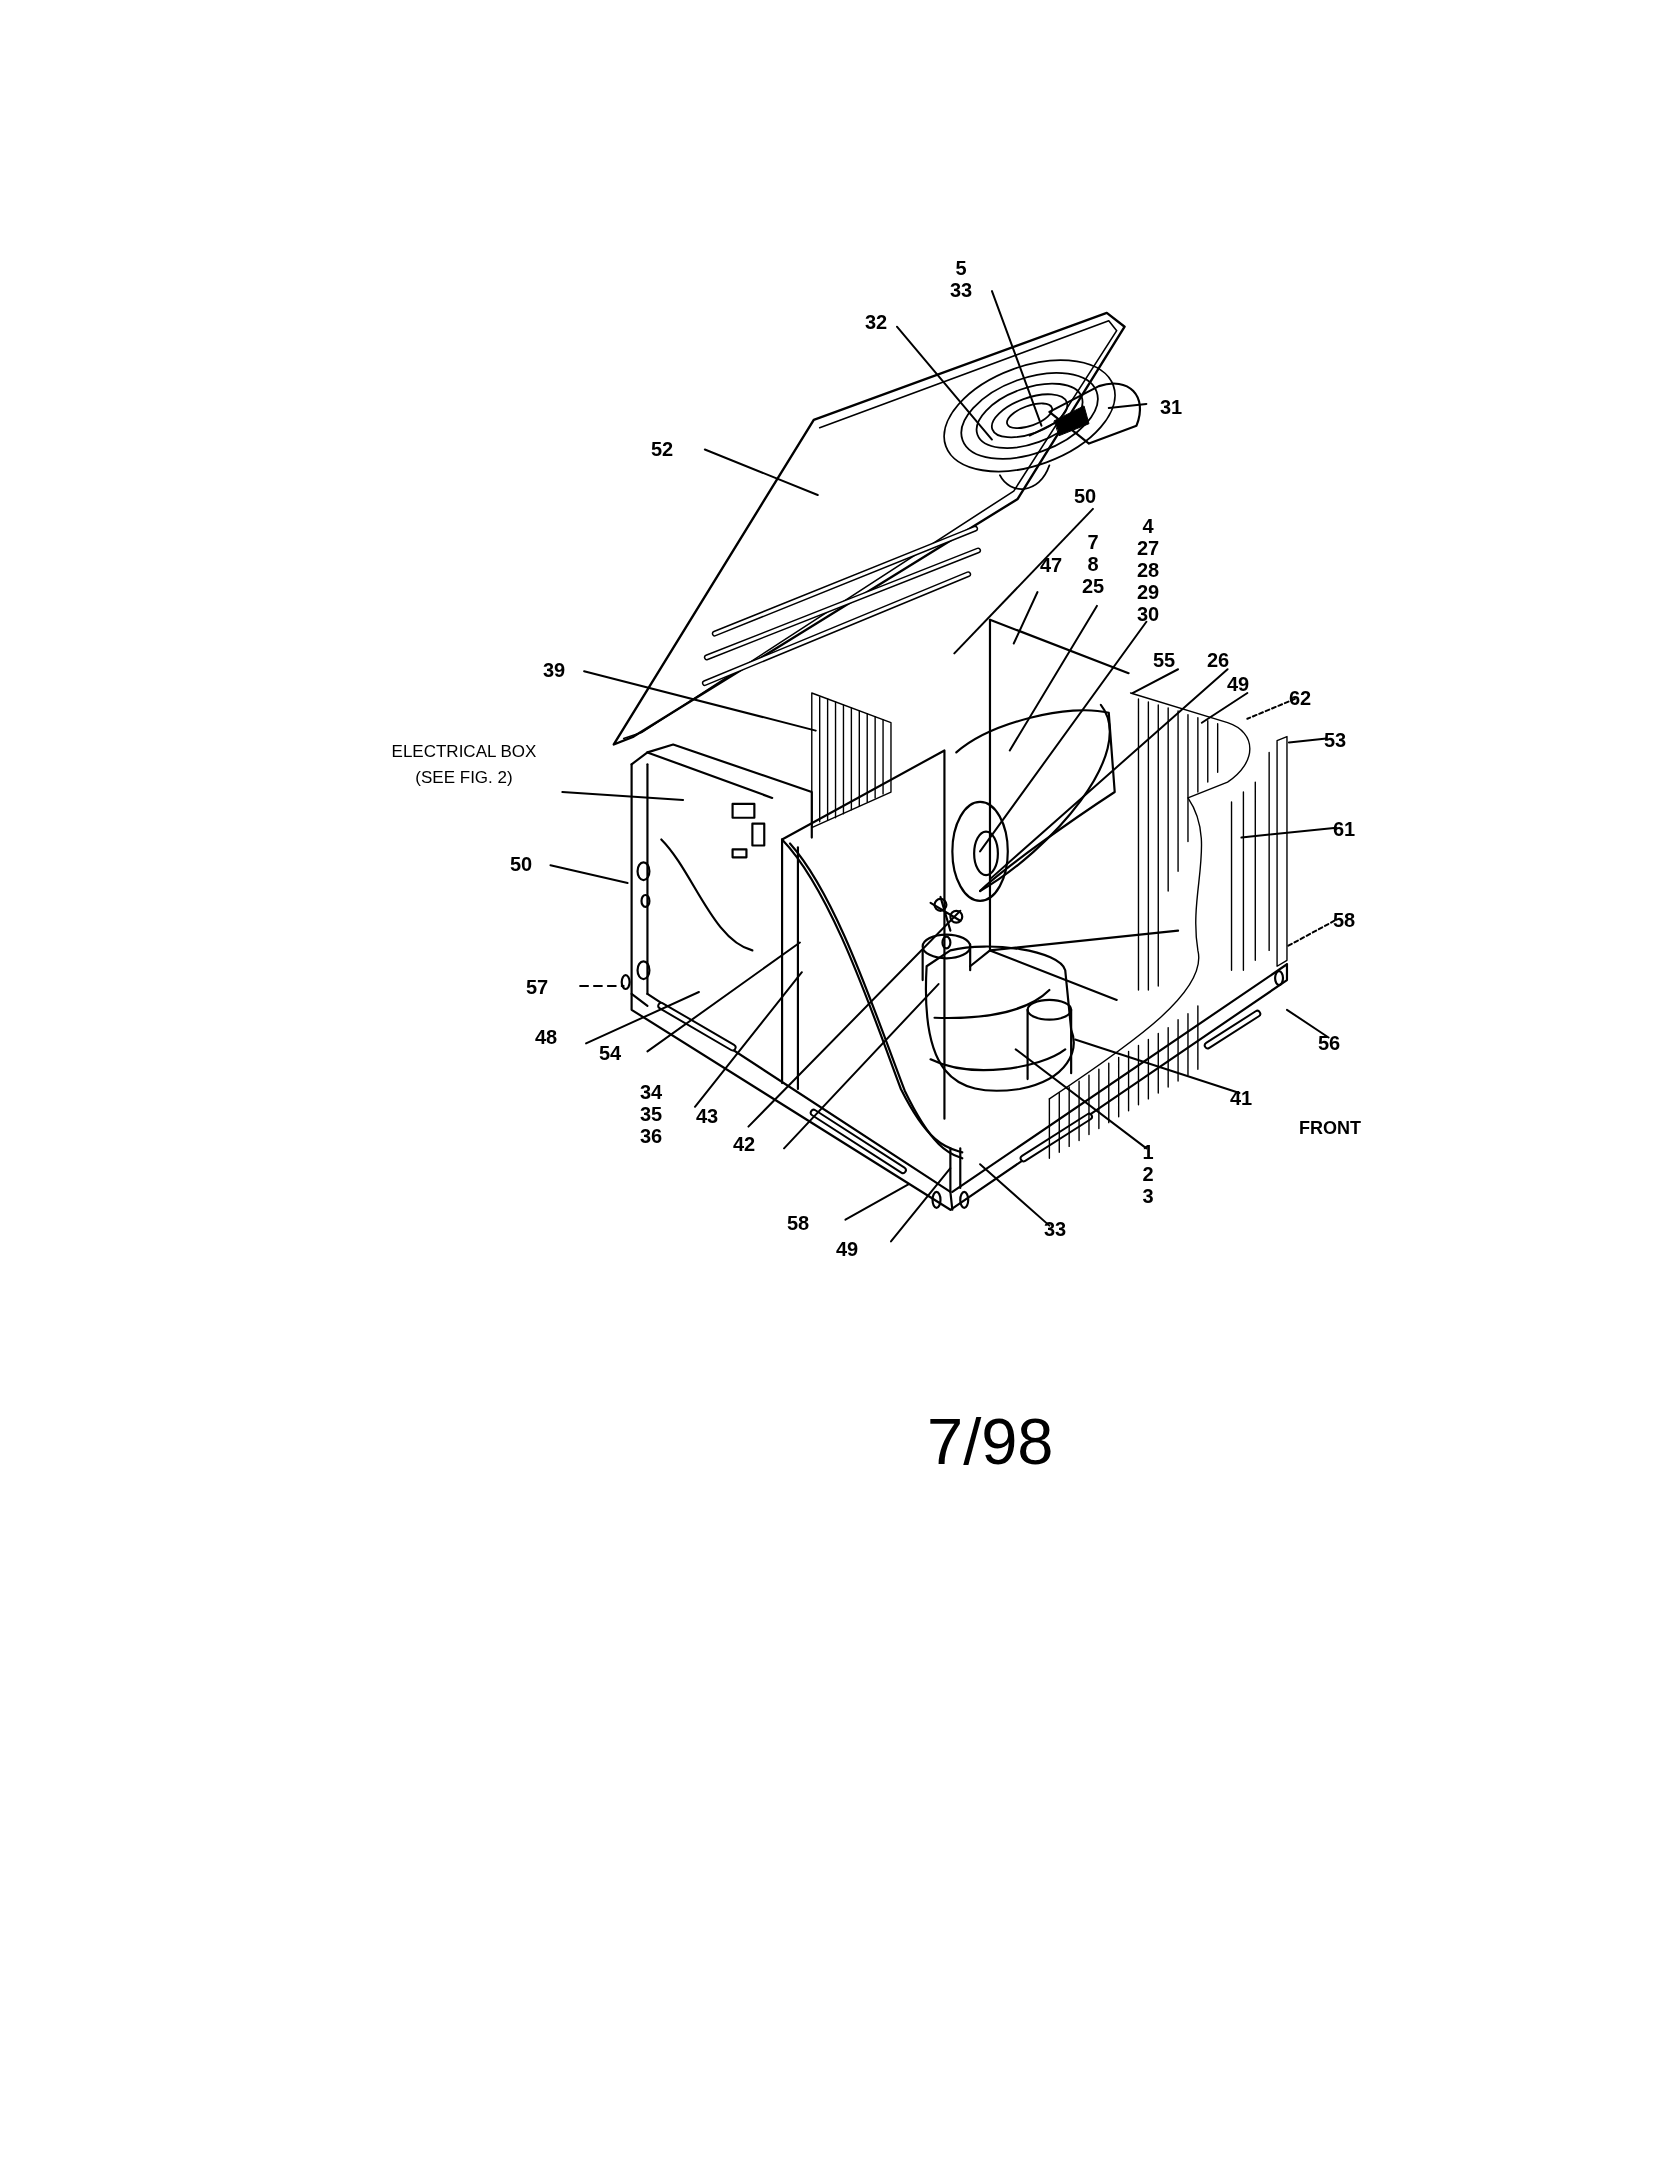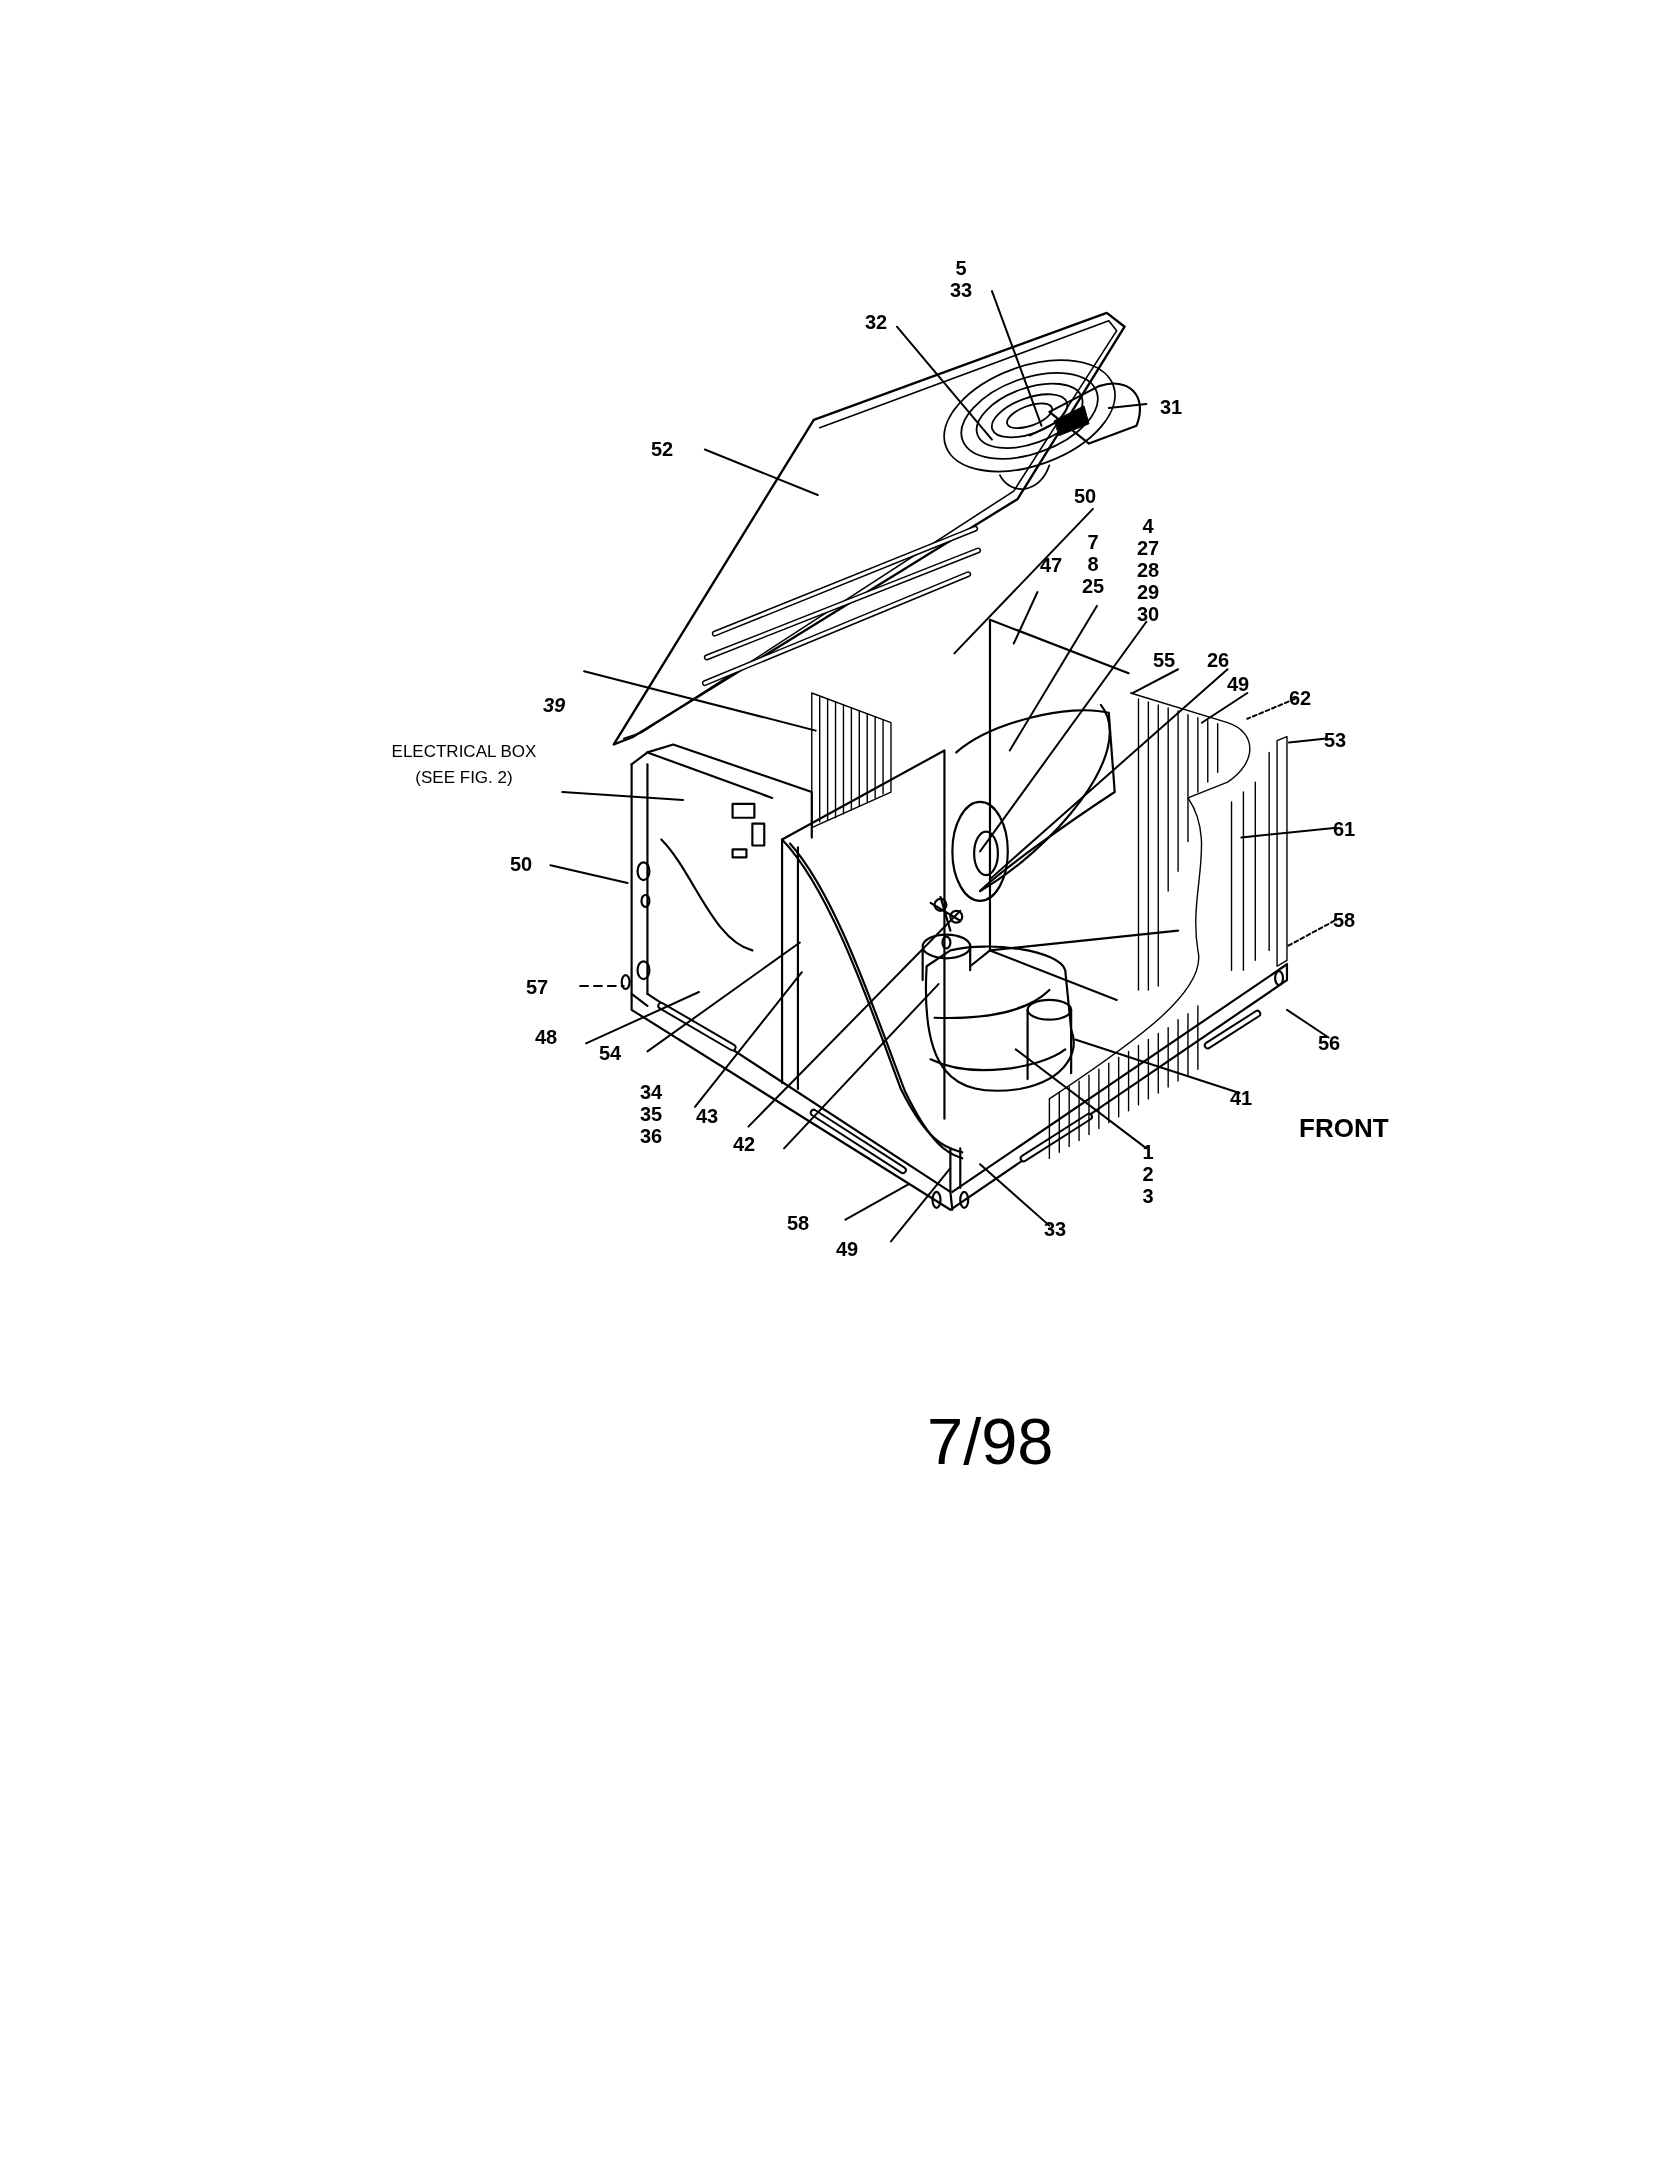--- a/index.html
+++ b/index.html
@@ -1,20 +1,20 @@
 <!DOCTYPE html>
 <html><head>
 <meta charset="utf-8">
 <style>
   html,body{margin:0;padding:0;background:#fff;}
   body{width:1679px;height:2178px;position:relative;overflow:hidden;font-family:"Liberation Sans",sans-serif;}
   svg{position:absolute;left:0;top:0;}
   .lbl{position:absolute;font-family:"Liberation Sans",sans-serif;font-weight:bold;font-size:20px;color:#000;line-height:22px;text-align:center;white-space:pre;}
   .lbl-big{font-weight:normal;font-size:17px;line-height:26px;text-align:center;}
-  .front{font-size:26px;}
+  .front{font-size:18px;}
   .date{position:absolute;font-family:"Liberation Sans",sans-serif;font-size:65px;color:#000;}
 </style>
 </head>
 <body>
 
 <svg width="1679" height="2178" viewBox="0 0 1696 2200" fill="none" stroke="#000" stroke-width="2.2" stroke-linejoin="round" stroke-linecap="round">
 
   <g>
     <polygon points="822,424 1118,316 1136,330 1028,504 640,744 620,752" stroke-width="2.4"></polygon>
     <polyline points="828,432 1120,324 1128,334 1024,496 648,740 630,746" stroke-width="1.6"></polyline>
@@ -176,21 +176,21 @@
     <div class="lbl" style="left: 1238px; top: 673px; transform: translateX(-50%);">49</div>
     <div class="lbl" style="left: 1300px; top: 687px; transform: translateX(-50%);">62</div>
     <div class="lbl" style="left: 1335px; top: 729px; transform: translateX(-50%);">53</div>
     <div class="lbl" style="left: 1344px; top: 818px; transform: translateX(-50%);">61</div>
     <div class="lbl" style="left: 1344px; top: 909px; transform: translateX(-50%);">58</div>
     <div class="lbl" style="left: 1329px; top: 1032px; transform: translateX(-50%);">56</div>
     <div class="lbl" style="left: 1241px; top: 1087px; transform: translateX(-50%);">41</div>
     <div class="lbl" style="left: 1148px; top: 1141px; transform: translateX(-50%);">1
 2
 3</div>
-    <div class="lbl" style="left: 554px; top: 694px; transform: translateX(-50%); font-style: italic;">39</div>
+    <div class="lbl" style="left: 554px; top: 659px; transform: translateX(-50%);">39</div>
     <div class="lbl" style="left: 521px; top: 853px; transform: translateX(-50%);">50</div>
     <div class="lbl" style="left: 537px; top: 976px; transform: translateX(-50%);">57</div>
     <div class="lbl" style="left: 546px; top: 1026px; transform: translateX(-50%);">48</div>
     <div class="lbl" style="left: 610px; top: 1042px; transform: translateX(-50%);">54</div>
     <div class="lbl" style="left: 651px; top: 1081px; transform: translateX(-50%);">34
 35
 36</div>
     <div class="lbl" style="left: 707px; top: 1105px; transform: translateX(-50%);">43</div>
     <div class="lbl" style="left: 744px; top: 1133px; transform: translateX(-50%);">42</div>
     <div class="lbl" style="left: 798px; top: 1212px; transform: translateX(-50%);">58</div>

